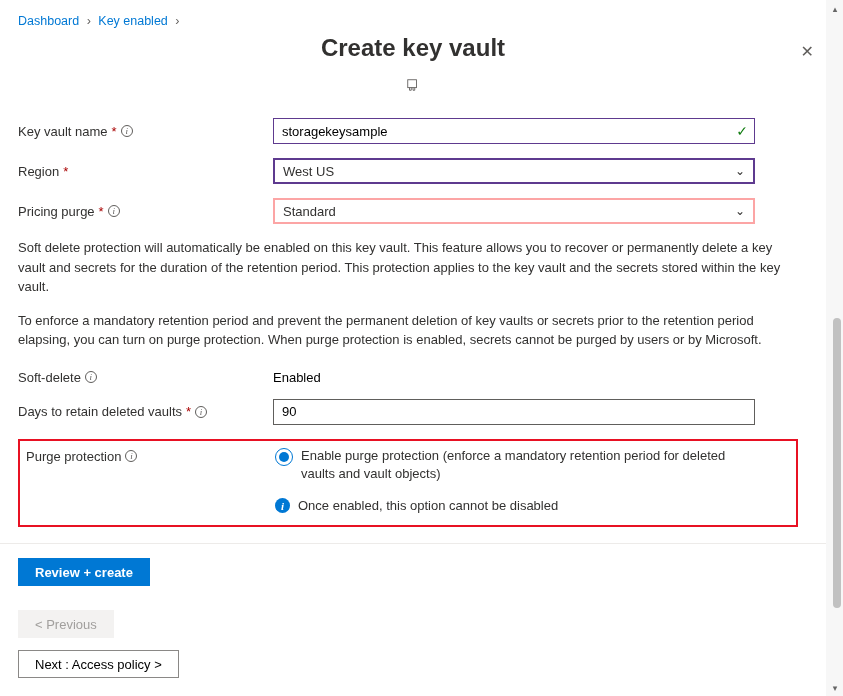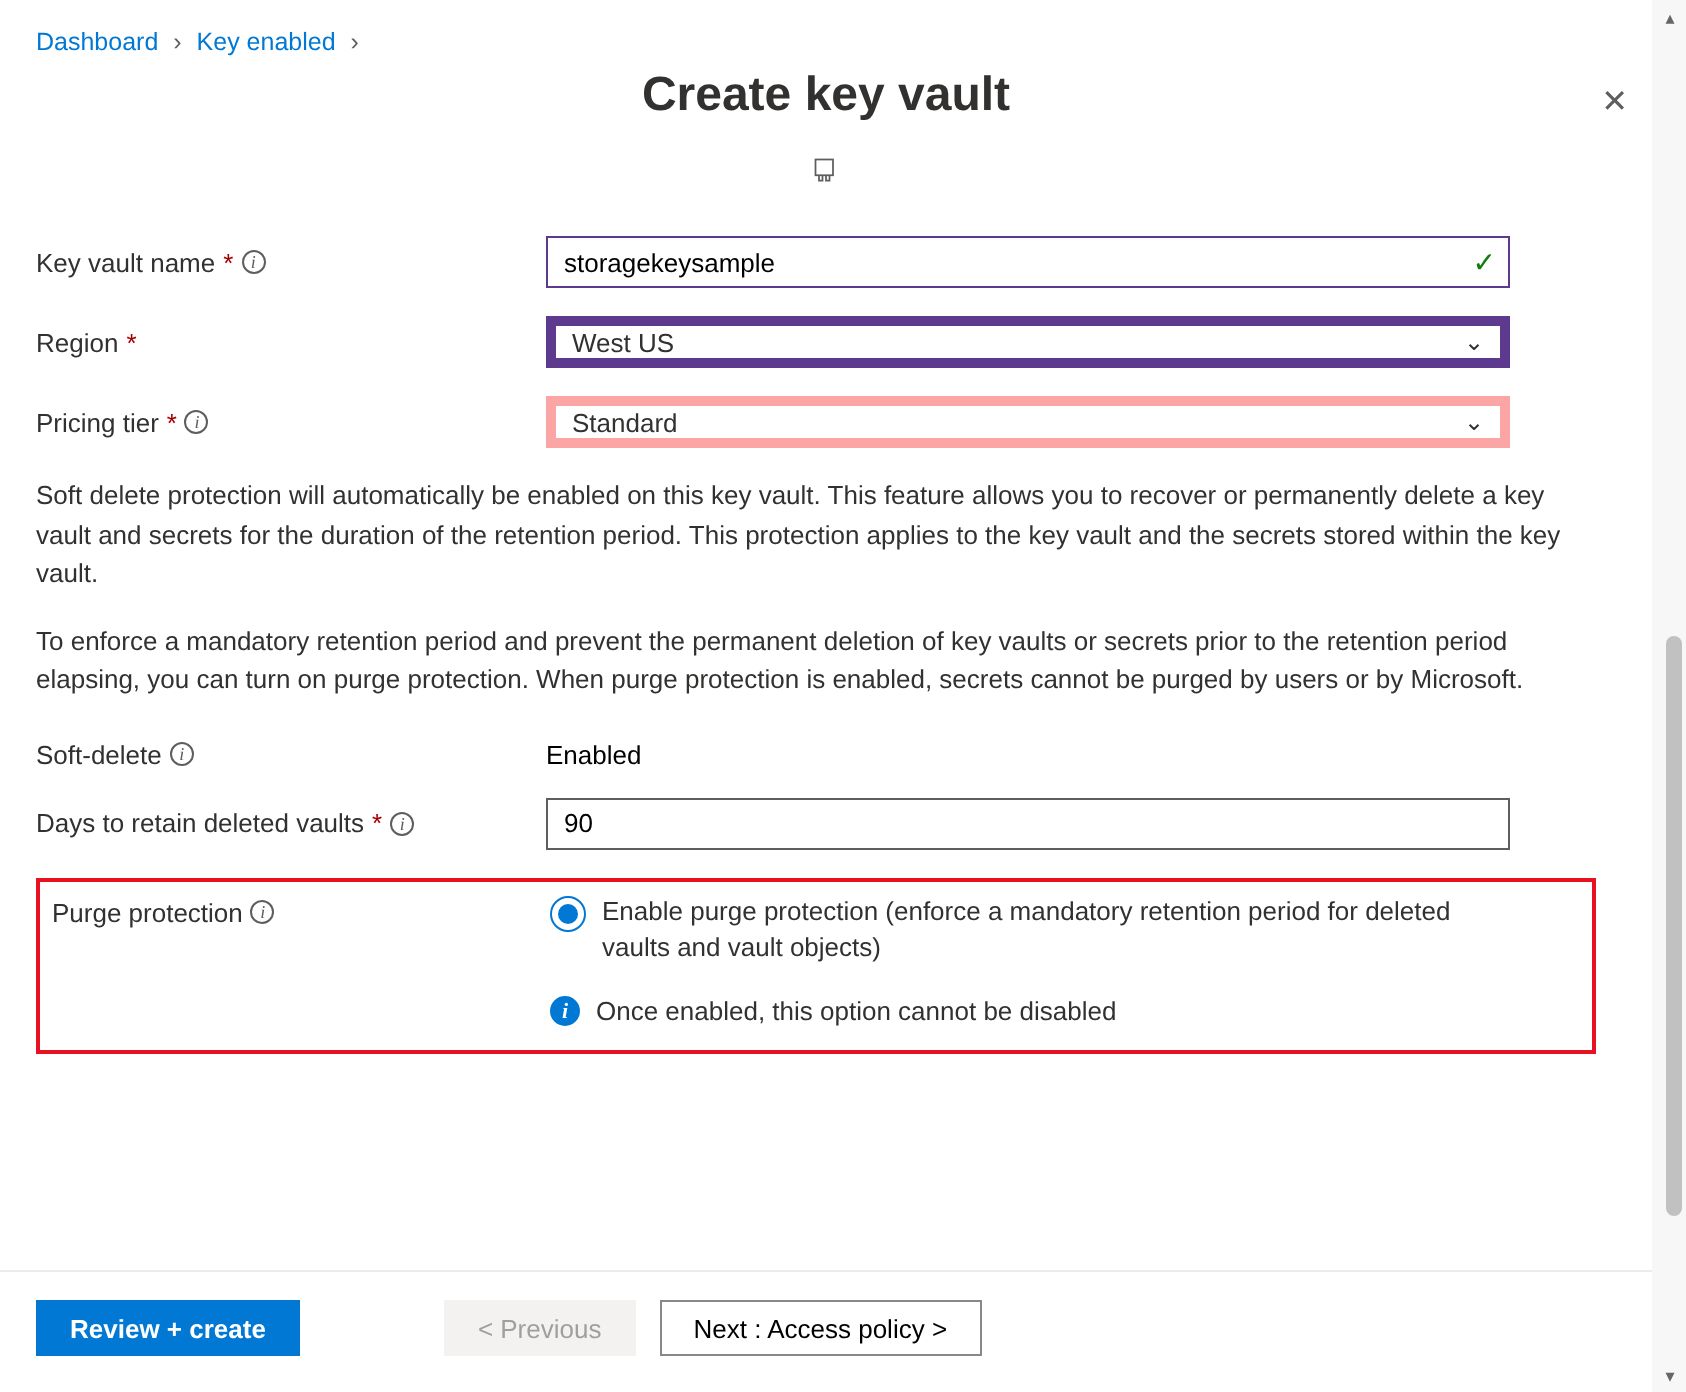--- a/index.html
+++ b/index.html
@@ -132,21 +132,21 @@
     top: 50%;
     transform: translateY(-50%);
     color: #107c10;
     font-size: 14px;
   }
   .select-input {
     width: 100%;
     height: 26px;
     padding: 2px 8px;
     font-size: 13px;
-    border: 5px solid #fca5a5;
+    border: 2px solid #fca5a5;
     background: #fff;
     position: relative;
     display: flex;
     align-items: center;
     justify-content: space-between;
     cursor: pointer;
   }
   .select-input.purple { border-color: #5e3a8f; }
   .chev {
     font-size: 12px;
@@ -238,20 +238,21 @@
     position: absolute;
     bottom: 0;
     left: 0;
     right: 0;
     border-top: 1px solid #edebe9;
     padding: 14px 18px 18px 18px;
     display: flex;
     align-items: flex-start;
     gap: 12px;
     background: #fff;
+    flex-direction: column;
   }
   .btn {
     height: 28px;
     padding: 0 16px;
     font-size: 13px;
     border: 1px solid #8a8886;
     background: #fff;
     cursor: pointer;
     display: inline-flex;
     align-items: center;
@@ -316,21 +317,21 @@
       <div class="form-control">
         <div class="select-input purple">
           <span>West US</span>
           <span class="chev">⌄</span>
         </div>
       </div>
     </div>
 
     <div class="form-row">
       <div class="form-label">
-        <span>Pricing tier</span>
+        <span>Pricing purge</span>
         <span class="req">*</span>
         <span class="info-icon">i</span>
       </div>
       <div class="form-control">
         <div class="select-input">
           <span>Standard</span>
           <span class="chev">⌄</span>
         </div>
       </div>
     </div>

